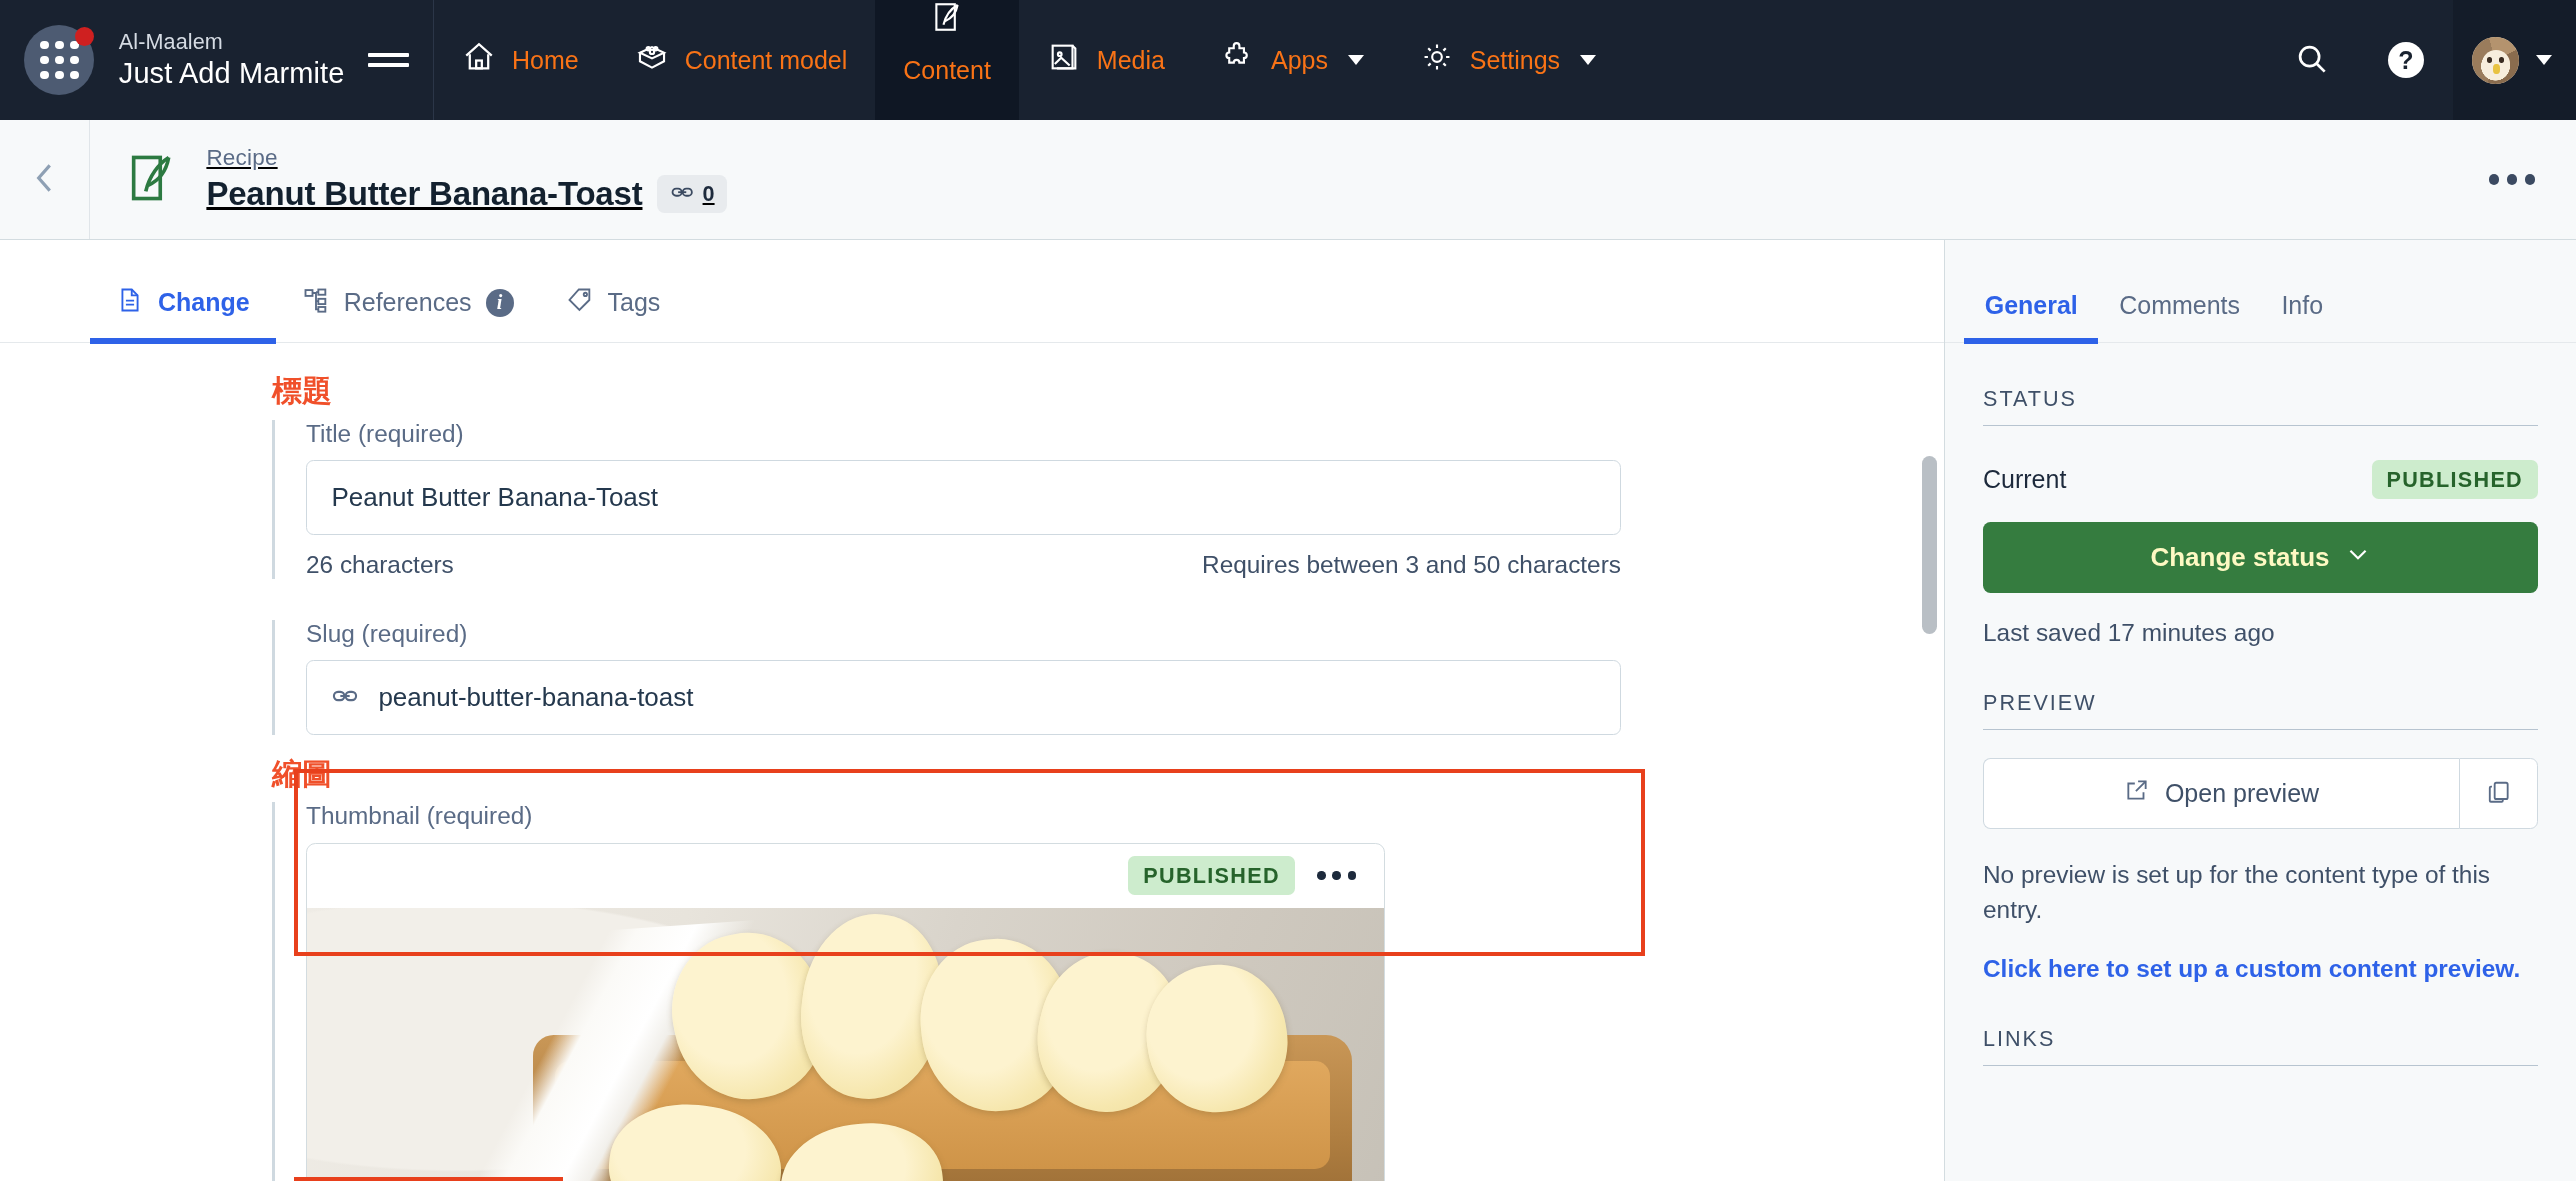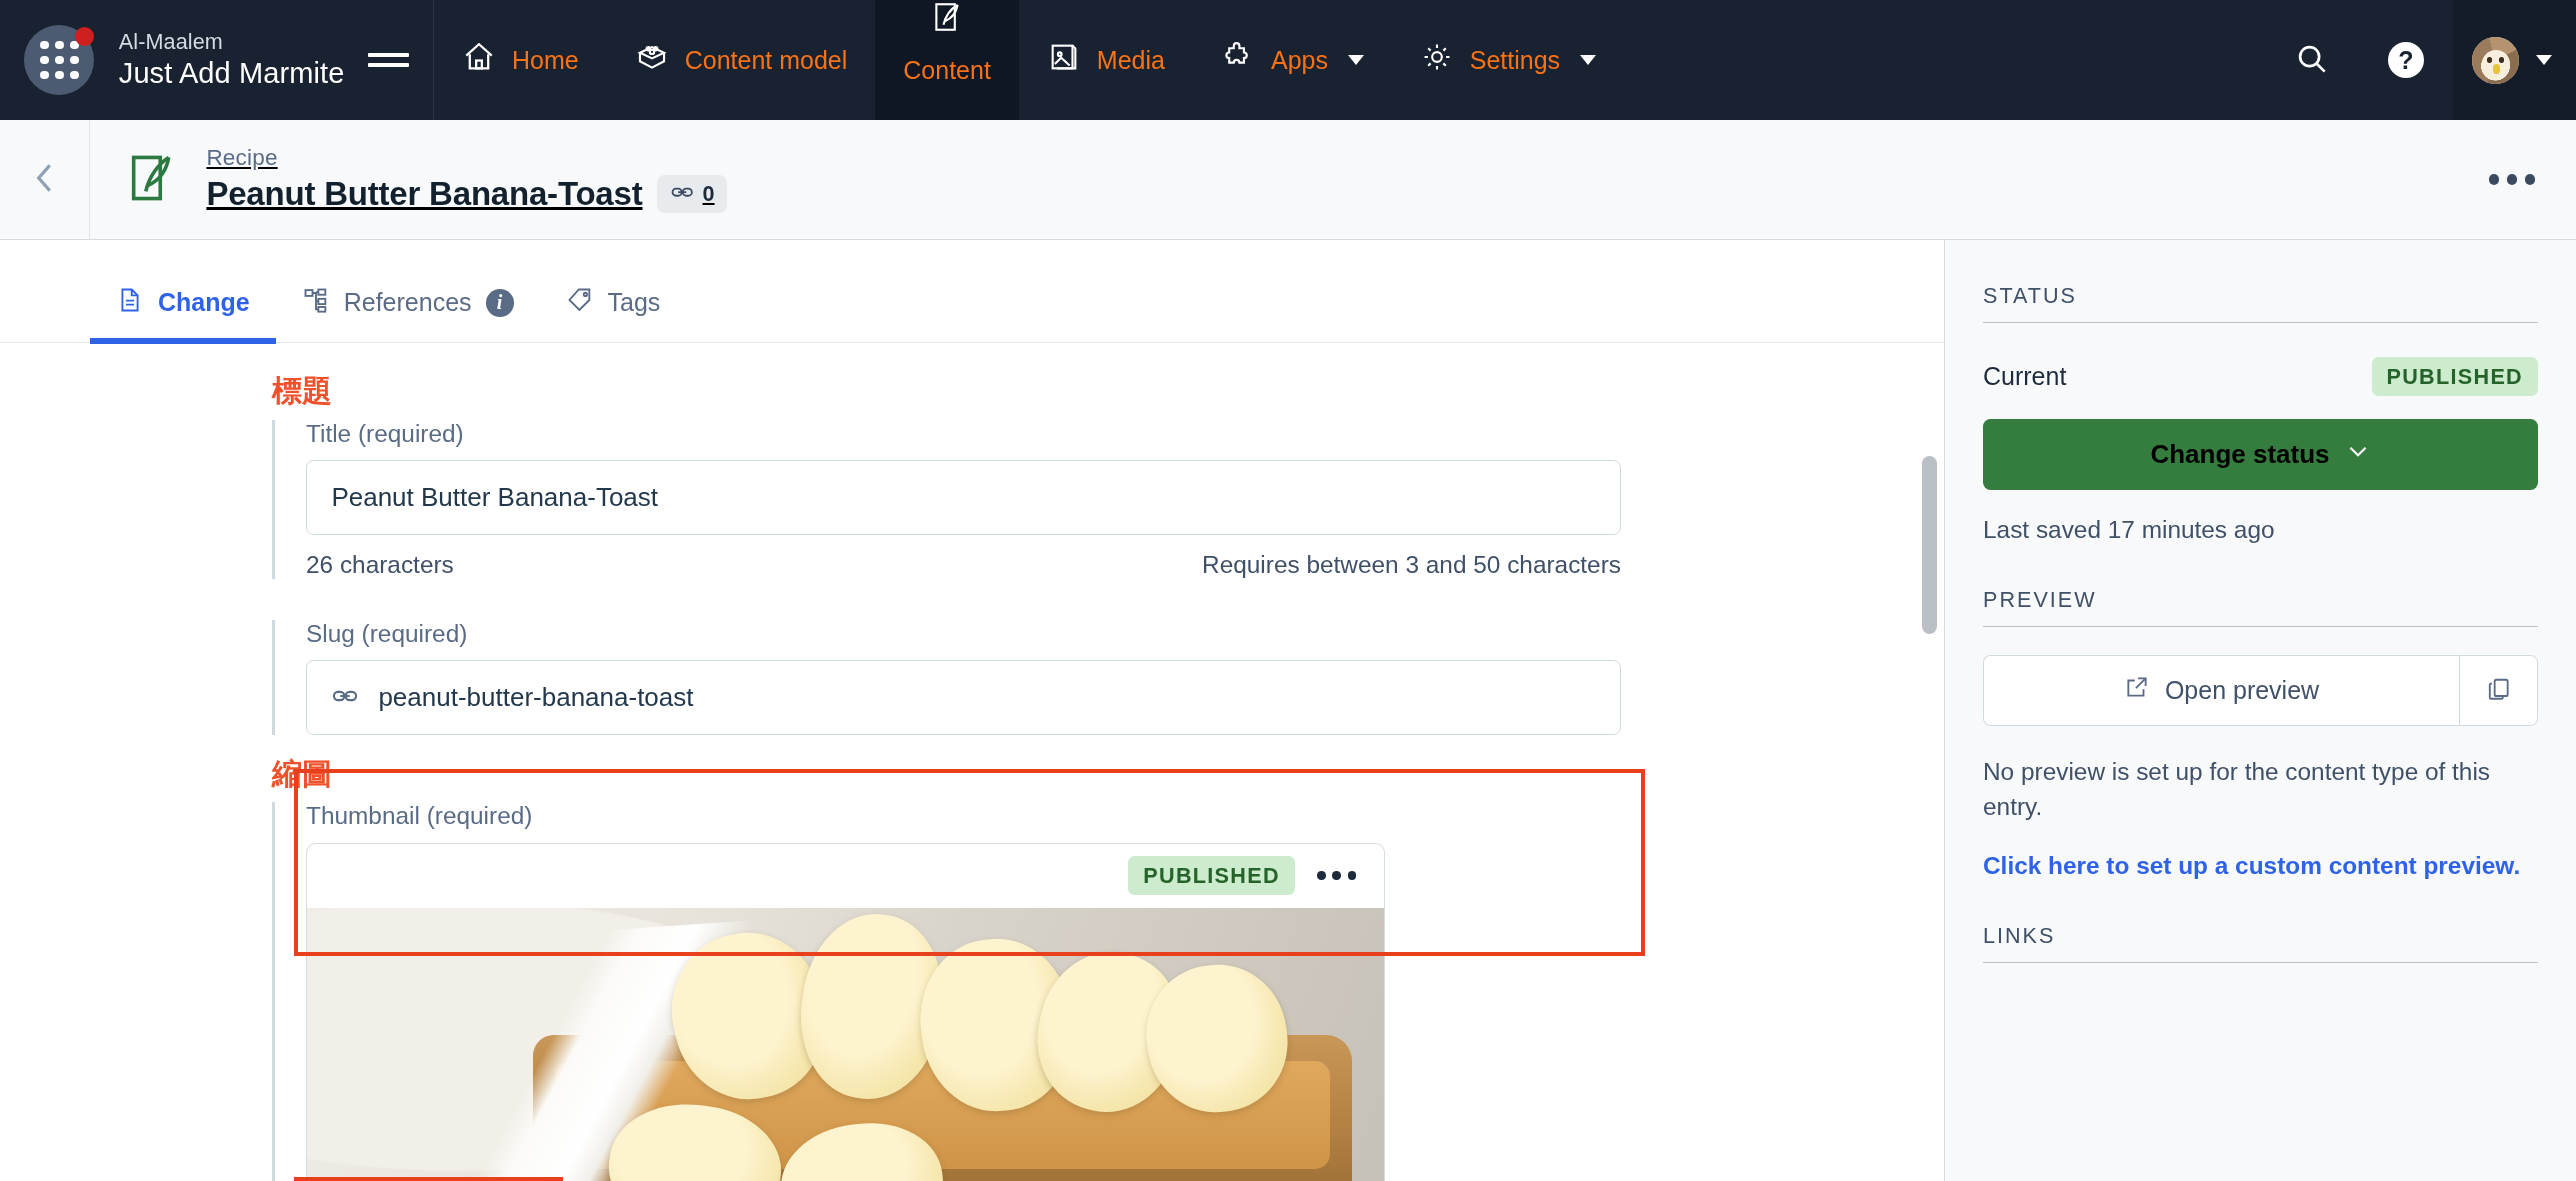--- a/index.html
+++ b/index.html
@@ -273,21 +273,21 @@
     padding-top: 43px; padding-bottom: 13px;
     border-bottom: 1.9px solid #b7c4d0;
   }
   .status-row {
     display: flex; align-items: center; justify-content: space-between;
     margin-top: 34px;
   }
   .status-current { font-size: 25px; color: #1d2a3c; }
   .btn-change-status {
     margin-top: 22.5px; width: 100%; height: 71px;
-    background: #357c3f; color: #000000;
+    background: #357c3f; color: #fef9c3;
     border: none; border-radius: 7.5px;
     font-size: 26px; font-weight: bold;
     font-family: "Liberation Sans", sans-serif;
     display: flex; align-items: center; justify-content: center; gap: 15px;
     cursor: pointer;
   }
   .last-saved { margin-top: 26px; font-size: 24.4px; color: #3f5068; }
   .preview-row { display: flex; margin-top: 28px; }
   .btn-open-preview {
     flex: 1; height: 71px; background: #ffffff;
@@ -580,20 +580,31 @@
         </div>
 
         <div class="scrollbar-track">
           <div class="scrollbar-thumb"></div>
         </div>
       </div>
     </div>
 
     <div class="sidebar">
 
+      <div class="side-tabs">
+        <div class="side-tab active">
+          <span>General</span>
+        </div>
+        <div class="side-tab">
+          <span>Comments</span>
+        </div>
+        <div class="side-tab">
+          <span>Info</span>
+        </div>
+      </div>
 
       <div class="side-body">
 
         <div class="section-head">STATUS</div>
 
         <div class="status-row">
           <span class="status-current">Current</span>
           <span class="badge-published">PUBLISHED</span>
         </div>
 

